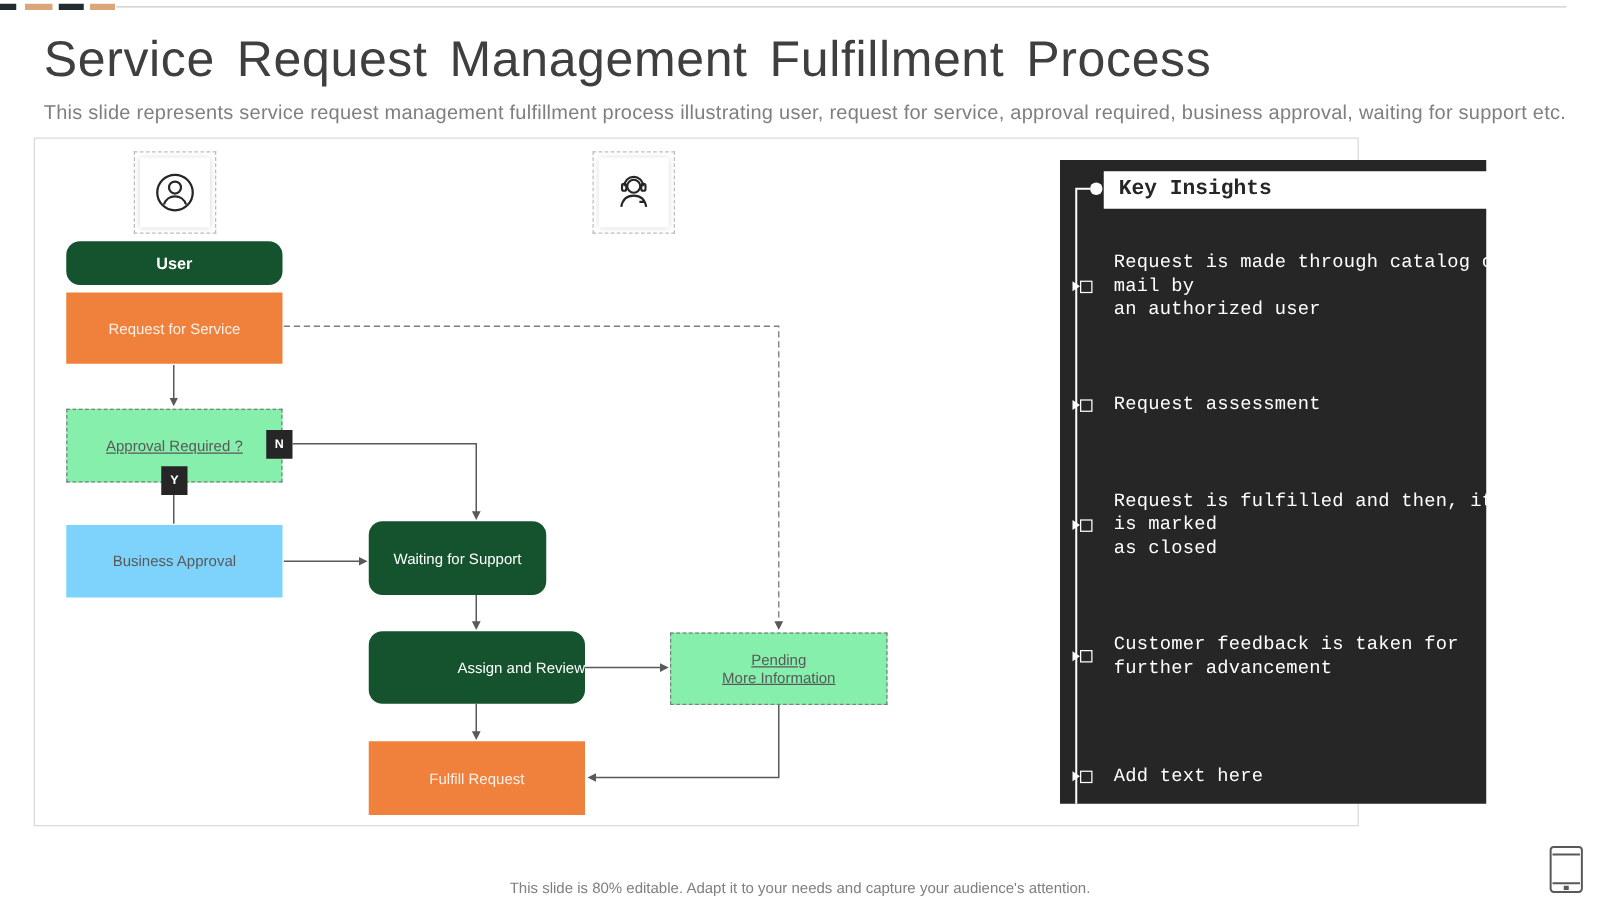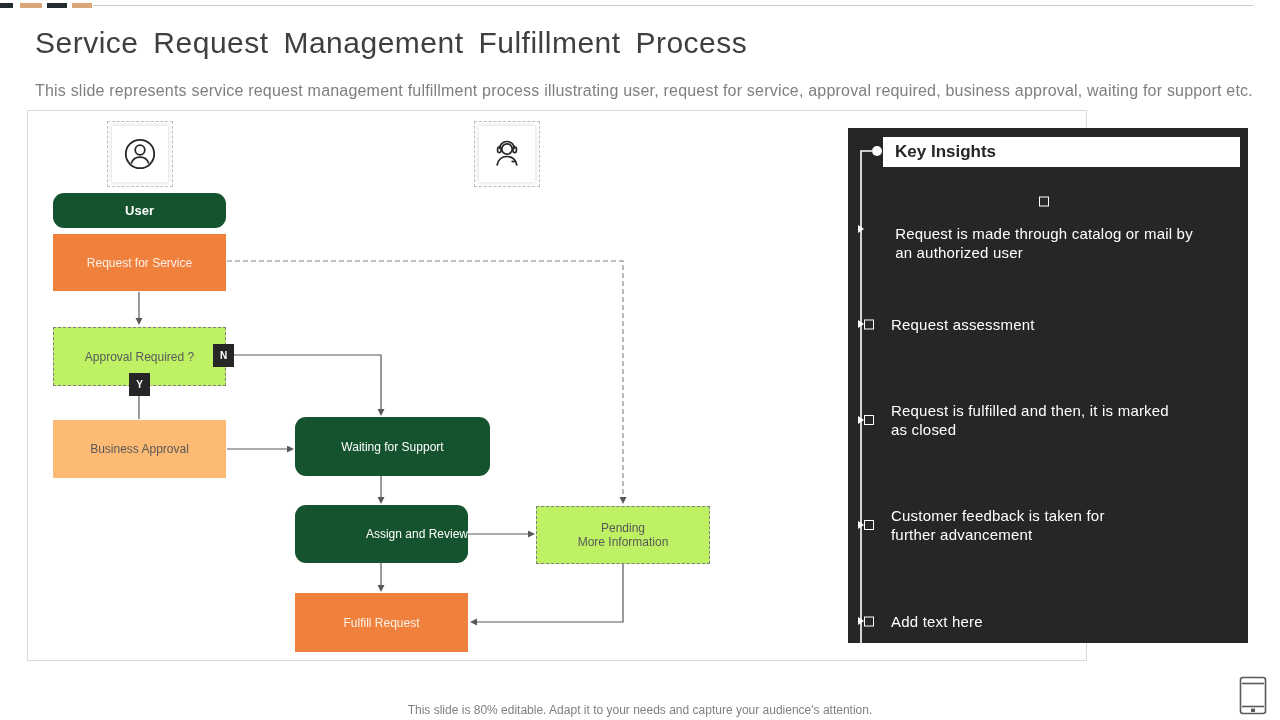--- a/index.html
+++ b/index.html
@@ -4,44 +4,44 @@
 <style>
   * { margin:0; padding:0; box-sizing:border-box; }
   html,body { width:1280px; height:720px; background:#fff; font-family:"Liberation Sans", sans-serif; }
   .slide { position:relative; width:1280px; height:720px; background:#ffffff; overflow:hidden; }
 
   
   .deco-dash { position:absolute; top:3px; height:5px; }
   .deco-line { position:absolute; top:5px; height:1px; background:#c9c9c9; }
 
   
-  .title { position:absolute; left:35px; top:26px; font-size:30px; color:#3f3f3f; letter-spacing:0.5px; word-spacing:6px; white-space:nowrap; }
+  .title { position:absolute; left:35px; top:26px; font-size:40px; color:#3f3f3f; letter-spacing:0.5px; word-spacing:6px; white-space:nowrap; }
   .subtitle { position:absolute; left:35px; top:82px; font-size:16px; color:#7f7f7f; letter-spacing:0.2px; }
 
   
   .canvas { position:absolute; left:27px; top:110px; width:1060px; height:551px; border:1px solid #d9d9d9; background:#fff; z-index:1; }
 
   
   .node { position:absolute; display:flex; align-items:center; justify-content:center; text-align:center; font-size:12px; z-index:4; }
   .node-dark   { background:#14532d; color:#ffffff;border-radius:11px; }
   .node-orange { background:#f0813c; color:#fdf0e7; }
-  .node-gray   { background:#fdba74; color:#595959;align-items:center; }
-  .node-dashed { background:#bef264; color:#595959; border:1px dashed #7f7f7f; }
+  .node-gray   { background:#7dd3fc; color:#595959;align-items:center; }
+  .node-dashed { background:#86efac; color:#595959; border:1px dashed #7f7f7f;text-decoration:underline; }
   .actor-label { font-weight:bold; font-size:13px; }
   .yn-box { position:absolute; width:21px; height:23px; background:#262626; color:#fff; font-size:10px; font-weight:bold; display:flex; align-items:center; justify-content:center; z-index:5; }
 
   
   .icon-frame { position:absolute; width:66px; height:66px; border:1px dashed #bfbfbf; display:flex; align-items:center; justify-content:center; z-index:4; }
   .icon-card { width:56px; height:56px; background:#fff; box-shadow:0 0 5px rgba(0,0,0,0.18); display:flex; align-items:center; justify-content:center; }
 
   
   .overlay { position:absolute; left:0; top:0; width:1280px; height:720px; z-index:6; pointer-events:none; }
 
   
-  .panel { position:absolute; left:848px; top:128px; width:400px; height:515px; background:#262626; z-index:3; }
+  .panel { position:absolute; left:848px; top:128px; width:341px; height:515px; background:#262626; z-index:3;font-family:Liberation Mono, monospace; }
   .panel-header { position:absolute; left:35px; top:9px; width:357px; height:30px; background:#ffffff; color:#262626; font-weight:bold; font-size:17px; line-height:30px; padding-left:12px; }
   .ki-item { position:absolute; left:16px; width:360px; display:flex; align-items:center; gap:17px; transform:translateY(-50%); }
   .ki-bullet { flex:0 0 auto; width:10px; height:10px; border:1.5px solid #ffffff; background:transparent; }
   .ki-text { color:#ffffff; font-size:15px; line-height:19px; white-space:pre-line; max-width:330px; letter-spacing:0.2px; }
 
   
   .footer-note { position:absolute; left:0; top:703px; width:1280px; text-align:center; font-size:12px; color:#7f7f7f; }
   .phone-icon { position:absolute; left:1239px; top:676px; z-index:2; }
 </style>
 </head>
@@ -97,42 +97,42 @@
     <span>N</span>
   </div>
   <div class="yn-box" style="left:129px;top:373px;">
     <span>Y</span>
   </div>
 
   <div class="node node-gray" style="left:53px;top:420px;width:173px;height:58px;">
     <span>Business Approval</span>
   </div>
 
-  <div class="node node-dark" style="left:295px;top:417px;width:195px;height:59px;">
+  <div class="node node-dark" style="left:295px;top:417px;width:142px;height:59px;">
     <span>Waiting for Support</span>
   </div>
 
   <div class="node node-dark" style="left:295px;top:505px;width:173px;height:58px;justify-content:flex-end;">
     <span>Assign and Review</span>
   </div>
 
   <div class="node node-dashed" style="left:536px;top:506px;width:174px;height:58px;flex-direction:column;text-align:center;">
     <span>Pending</span>
     <span>More Information</span>
   </div>
 
   <div class="node node-orange" style="left:295px;top:593px;width:173px;height:59px;">
     <span>Fulfill Request</span>
   </div>
 
   <div class="panel">
     <div class="panel-header">
       <span>Key Insights</span>
     </div>
-    <div class="ki-item" style="top:101px;flex-direction:column;">
+    <div class="ki-item" style="top:101px;">
       <span class="ki-bullet"></span>
       <span class="ki-text">Request is made through  catalog or mail by
 an authorized  user</span>
     </div>
     <div class="ki-item" style="top:196px;">
       <span class="ki-bullet"></span>
       <span class="ki-text">Request assessment</span>
     </div>
     <div class="ki-item" style="top:292px;">
       <span class="ki-bullet"></span>

